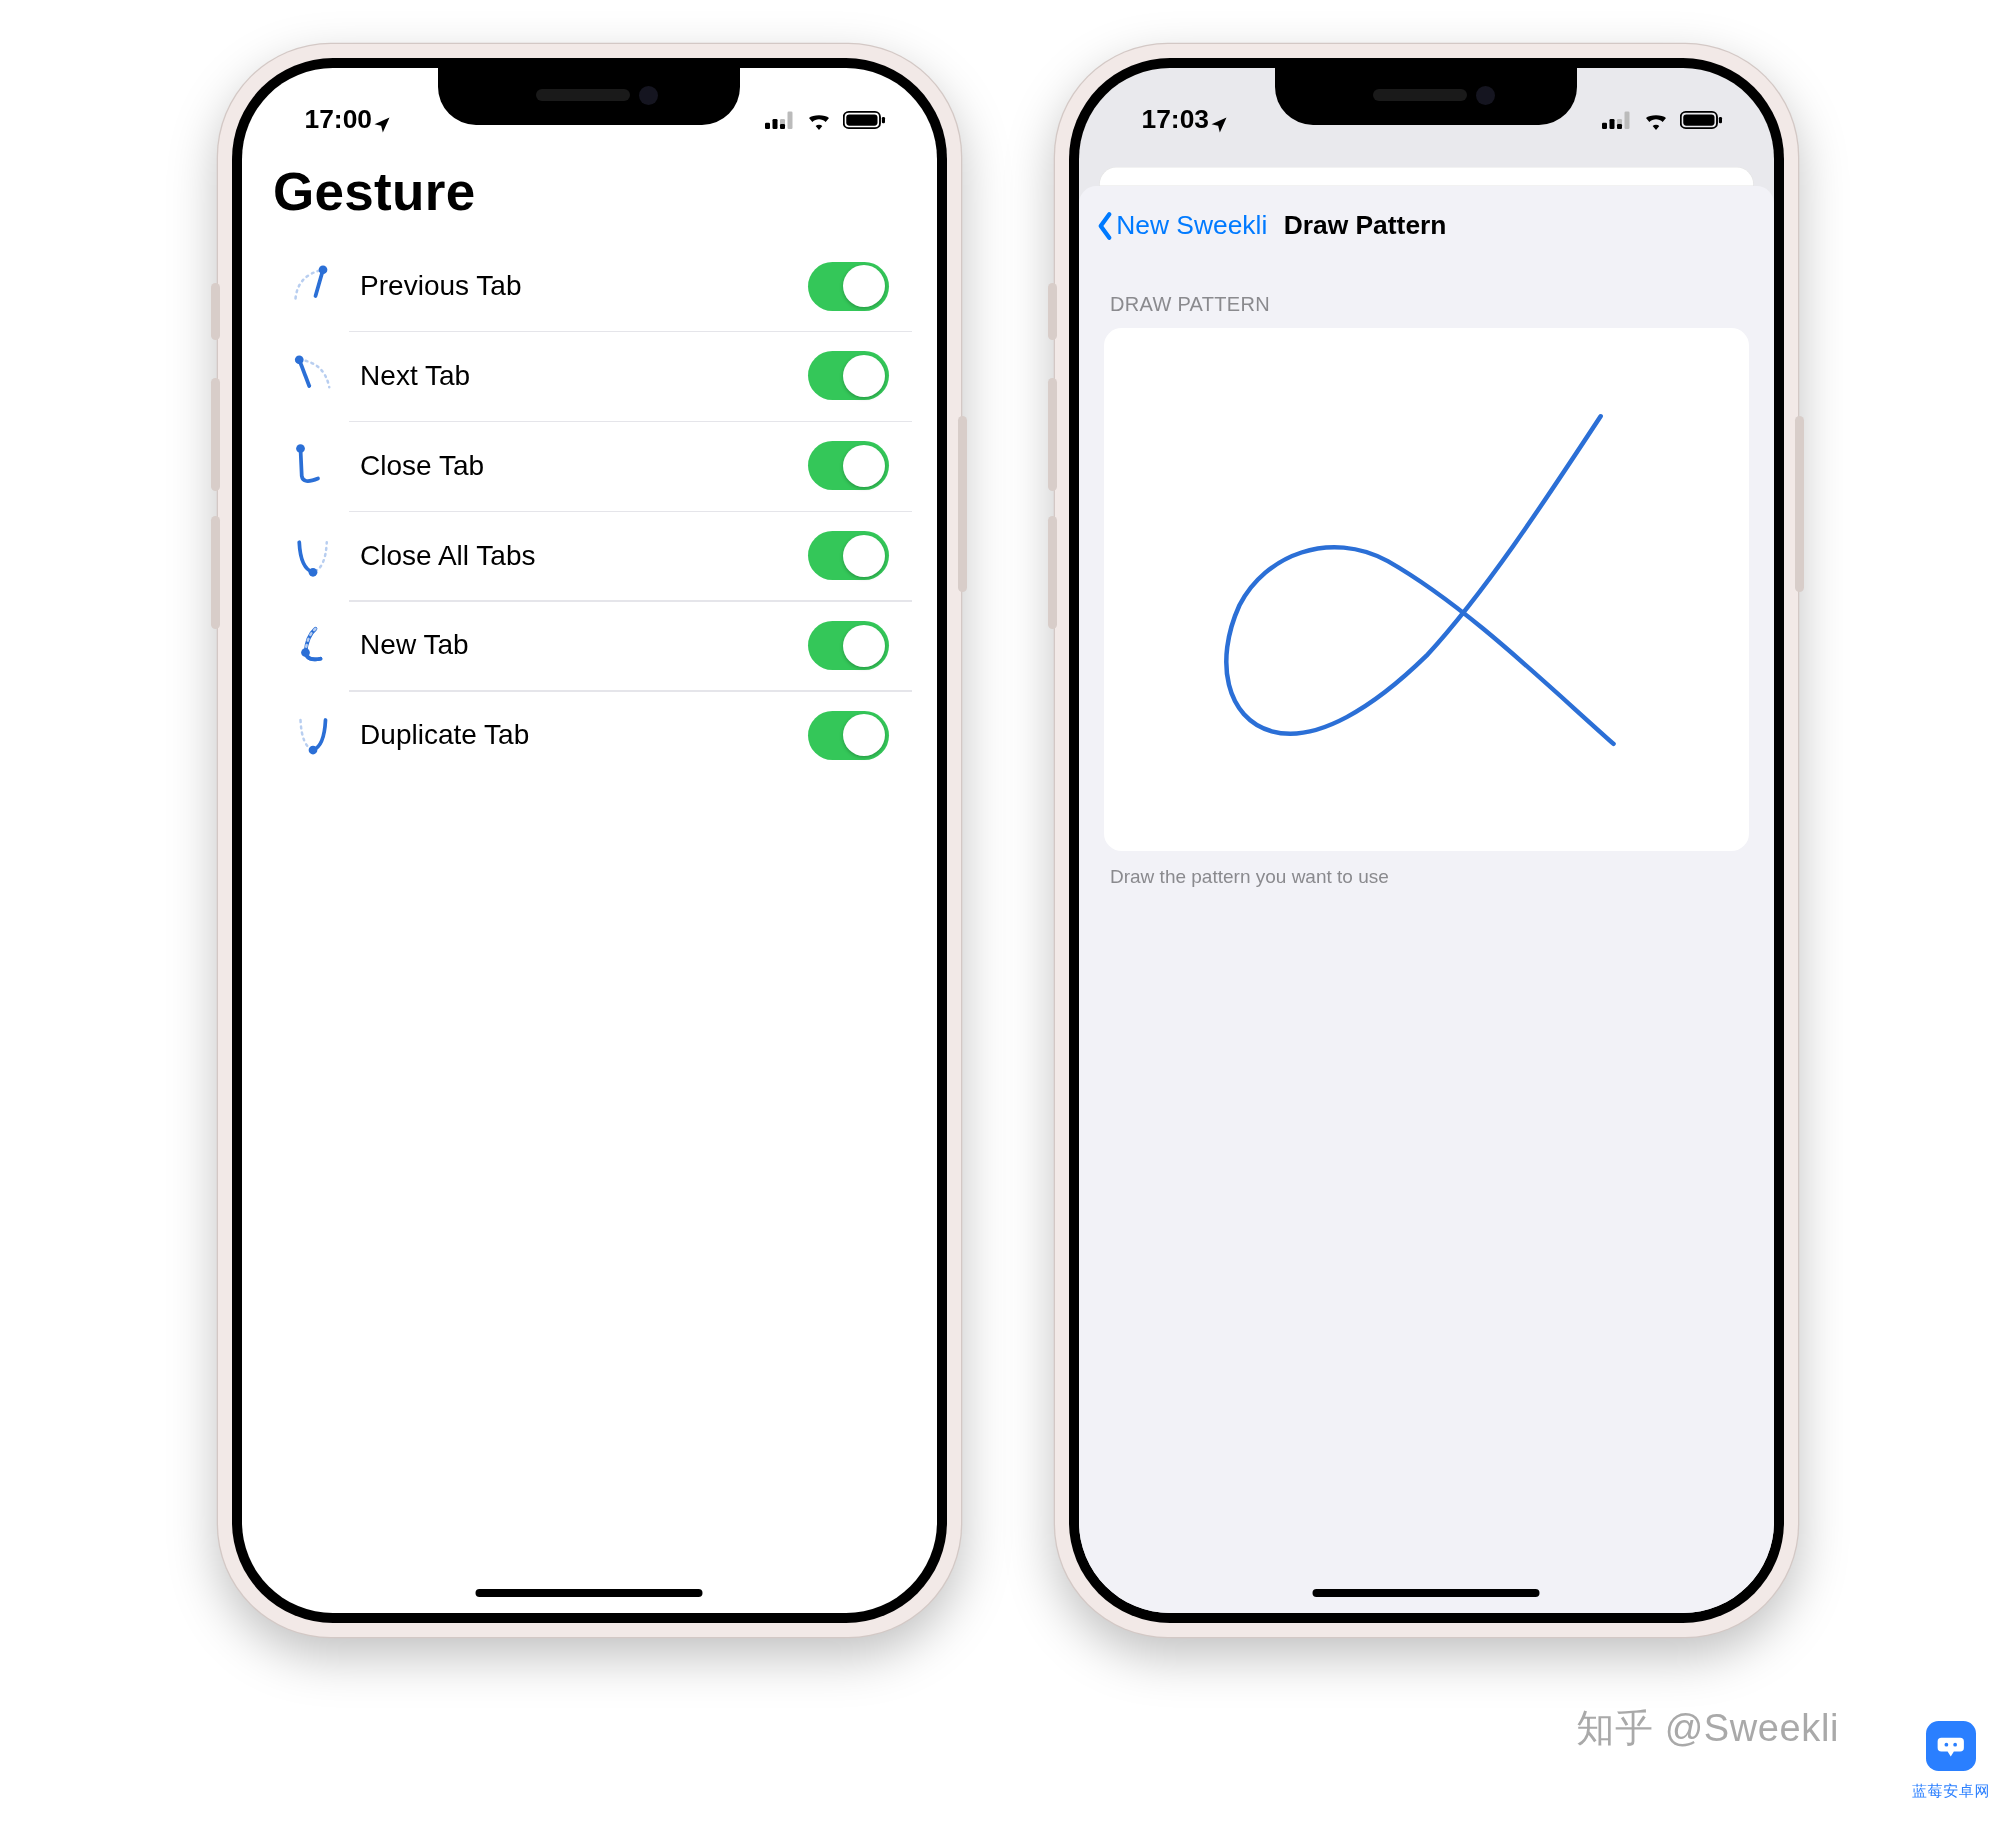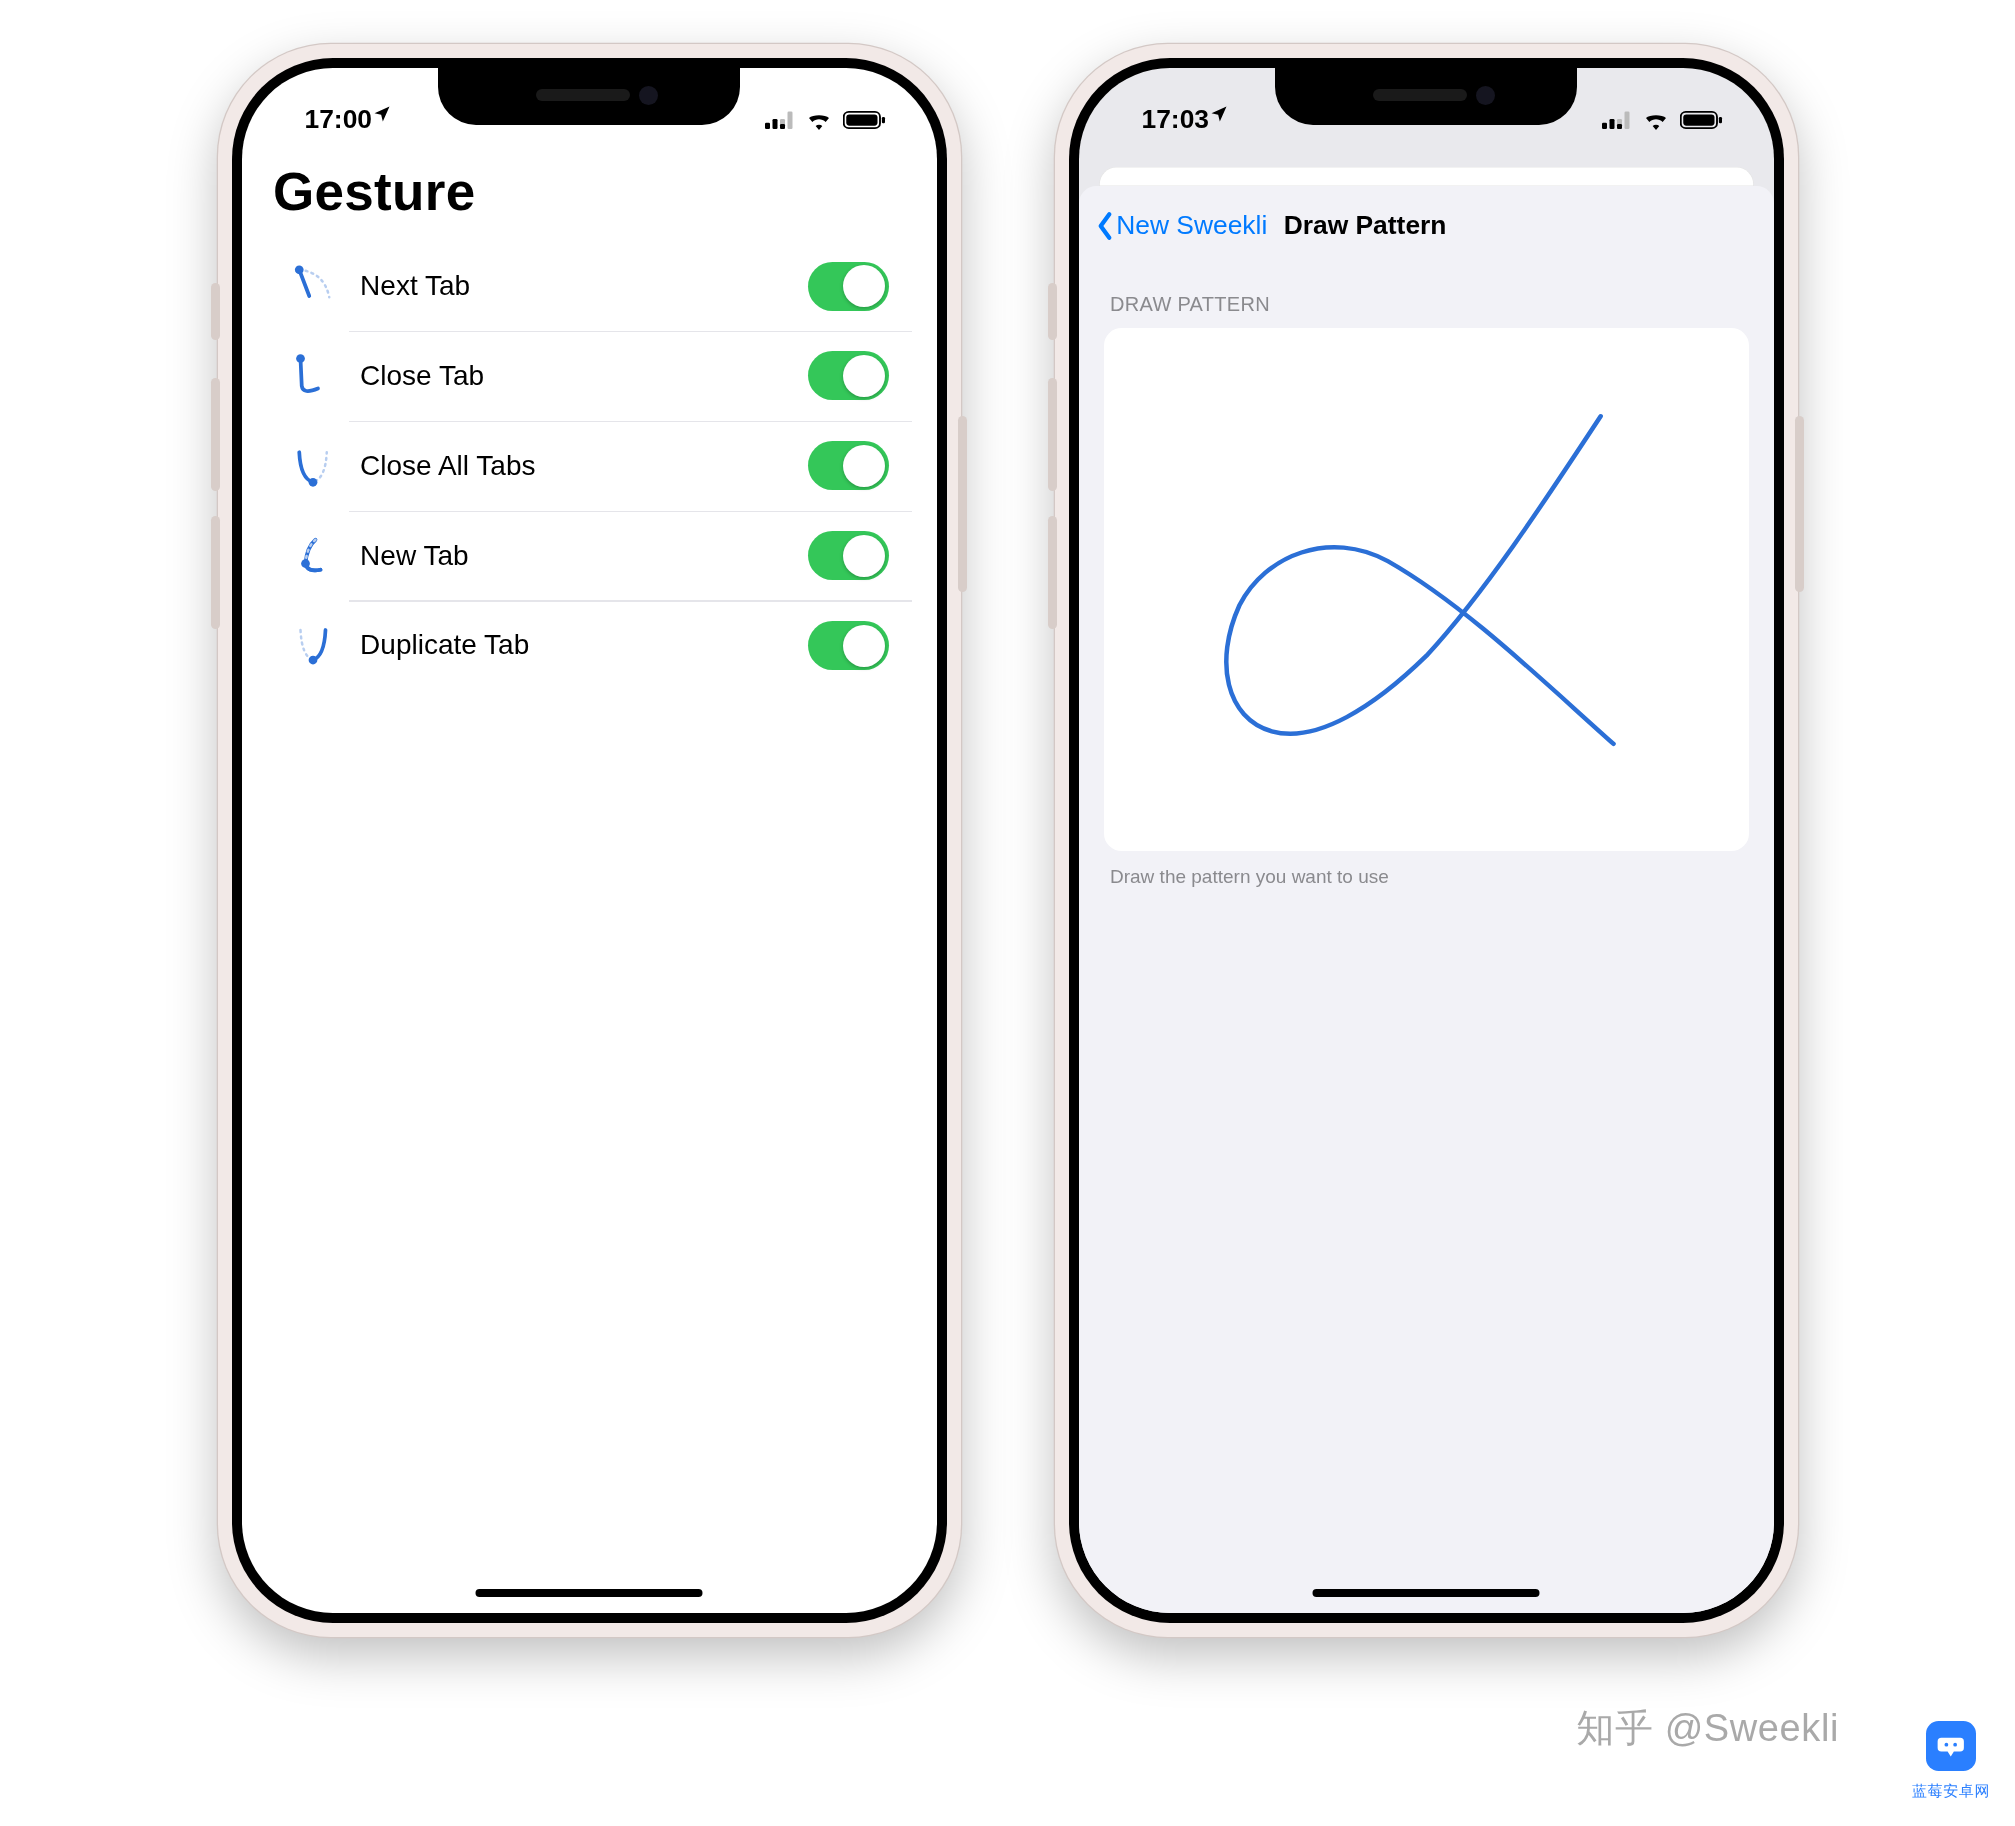--- a/index.html
+++ b/index.html
@@ -82,21 +82,21 @@
   .status-bar {
     display: flex;
     justify-content: space-between;
     align-items: center;
     padding: 29px 50px 7.6px 63px;
     height: 82px;
     font-size: 26.4px;
     font-weight: 600;
     color: #000;
   }
-  .status-left { display: flex; align-items: flex-start; gap: 0; }
+  .status-left { display: flex; align-items: flex-end; gap: 0; }
   .status-right { display: flex; align-items: center; gap: 10px; }
   .status-right svg { display:block; }
 
   
   .nav-bar {
     display: flex;
     justify-content: space-between;
     align-items: center;
     padding: 12.6px 31.5px 6.3px 21.4px;
   }
@@ -282,20 +282,31 @@
               <rect x="62" y="11" width="5" height="10" rx="2" fill="#000"></rect>
             </svg>
           </div>
         </div>
 
 
         <div class="large-title">Gesture</div>
 
         <div class="list">
 
+          <div class="row">
+            <div class="gesture-icon">
+              <svg width="50" height="50" viewBox="0 0 80 80">
+                <path d="M12 60 Q16 22 56 14" stroke="#b8cef0" stroke-width="4" fill="none" stroke-dasharray="3 7" stroke-linecap="round"></path>
+                <path d="M44 56 L56 14" stroke="#2b6fd6" stroke-width="6" fill="none" stroke-linecap="round"></path>
+                <circle cx="56" cy="14" r="7" fill="#2b6fd6"></circle>
+              </svg>
+            </div>
+            <div class="row-label">Previous Tab</div>
+            <div class="toggle"></div>
+          </div>
 
           <div class="row">
             <div class="gesture-icon">
               <svg width="50" height="50" viewBox="0 0 80 80">
                 <path d="M18 14 Q58 18 66 58" stroke="#b8cef0" stroke-width="4" fill="none" stroke-dasharray="3 7" stroke-linecap="round"></path>
                 <path d="M18 14 L34 56" stroke="#2b6fd6" stroke-width="6" fill="none" stroke-linecap="round"></path>
                 <circle cx="18" cy="14" r="7" fill="#2b6fd6"></circle>
               </svg>
             </div>
             <div class="row-label">Next Tab</div>

